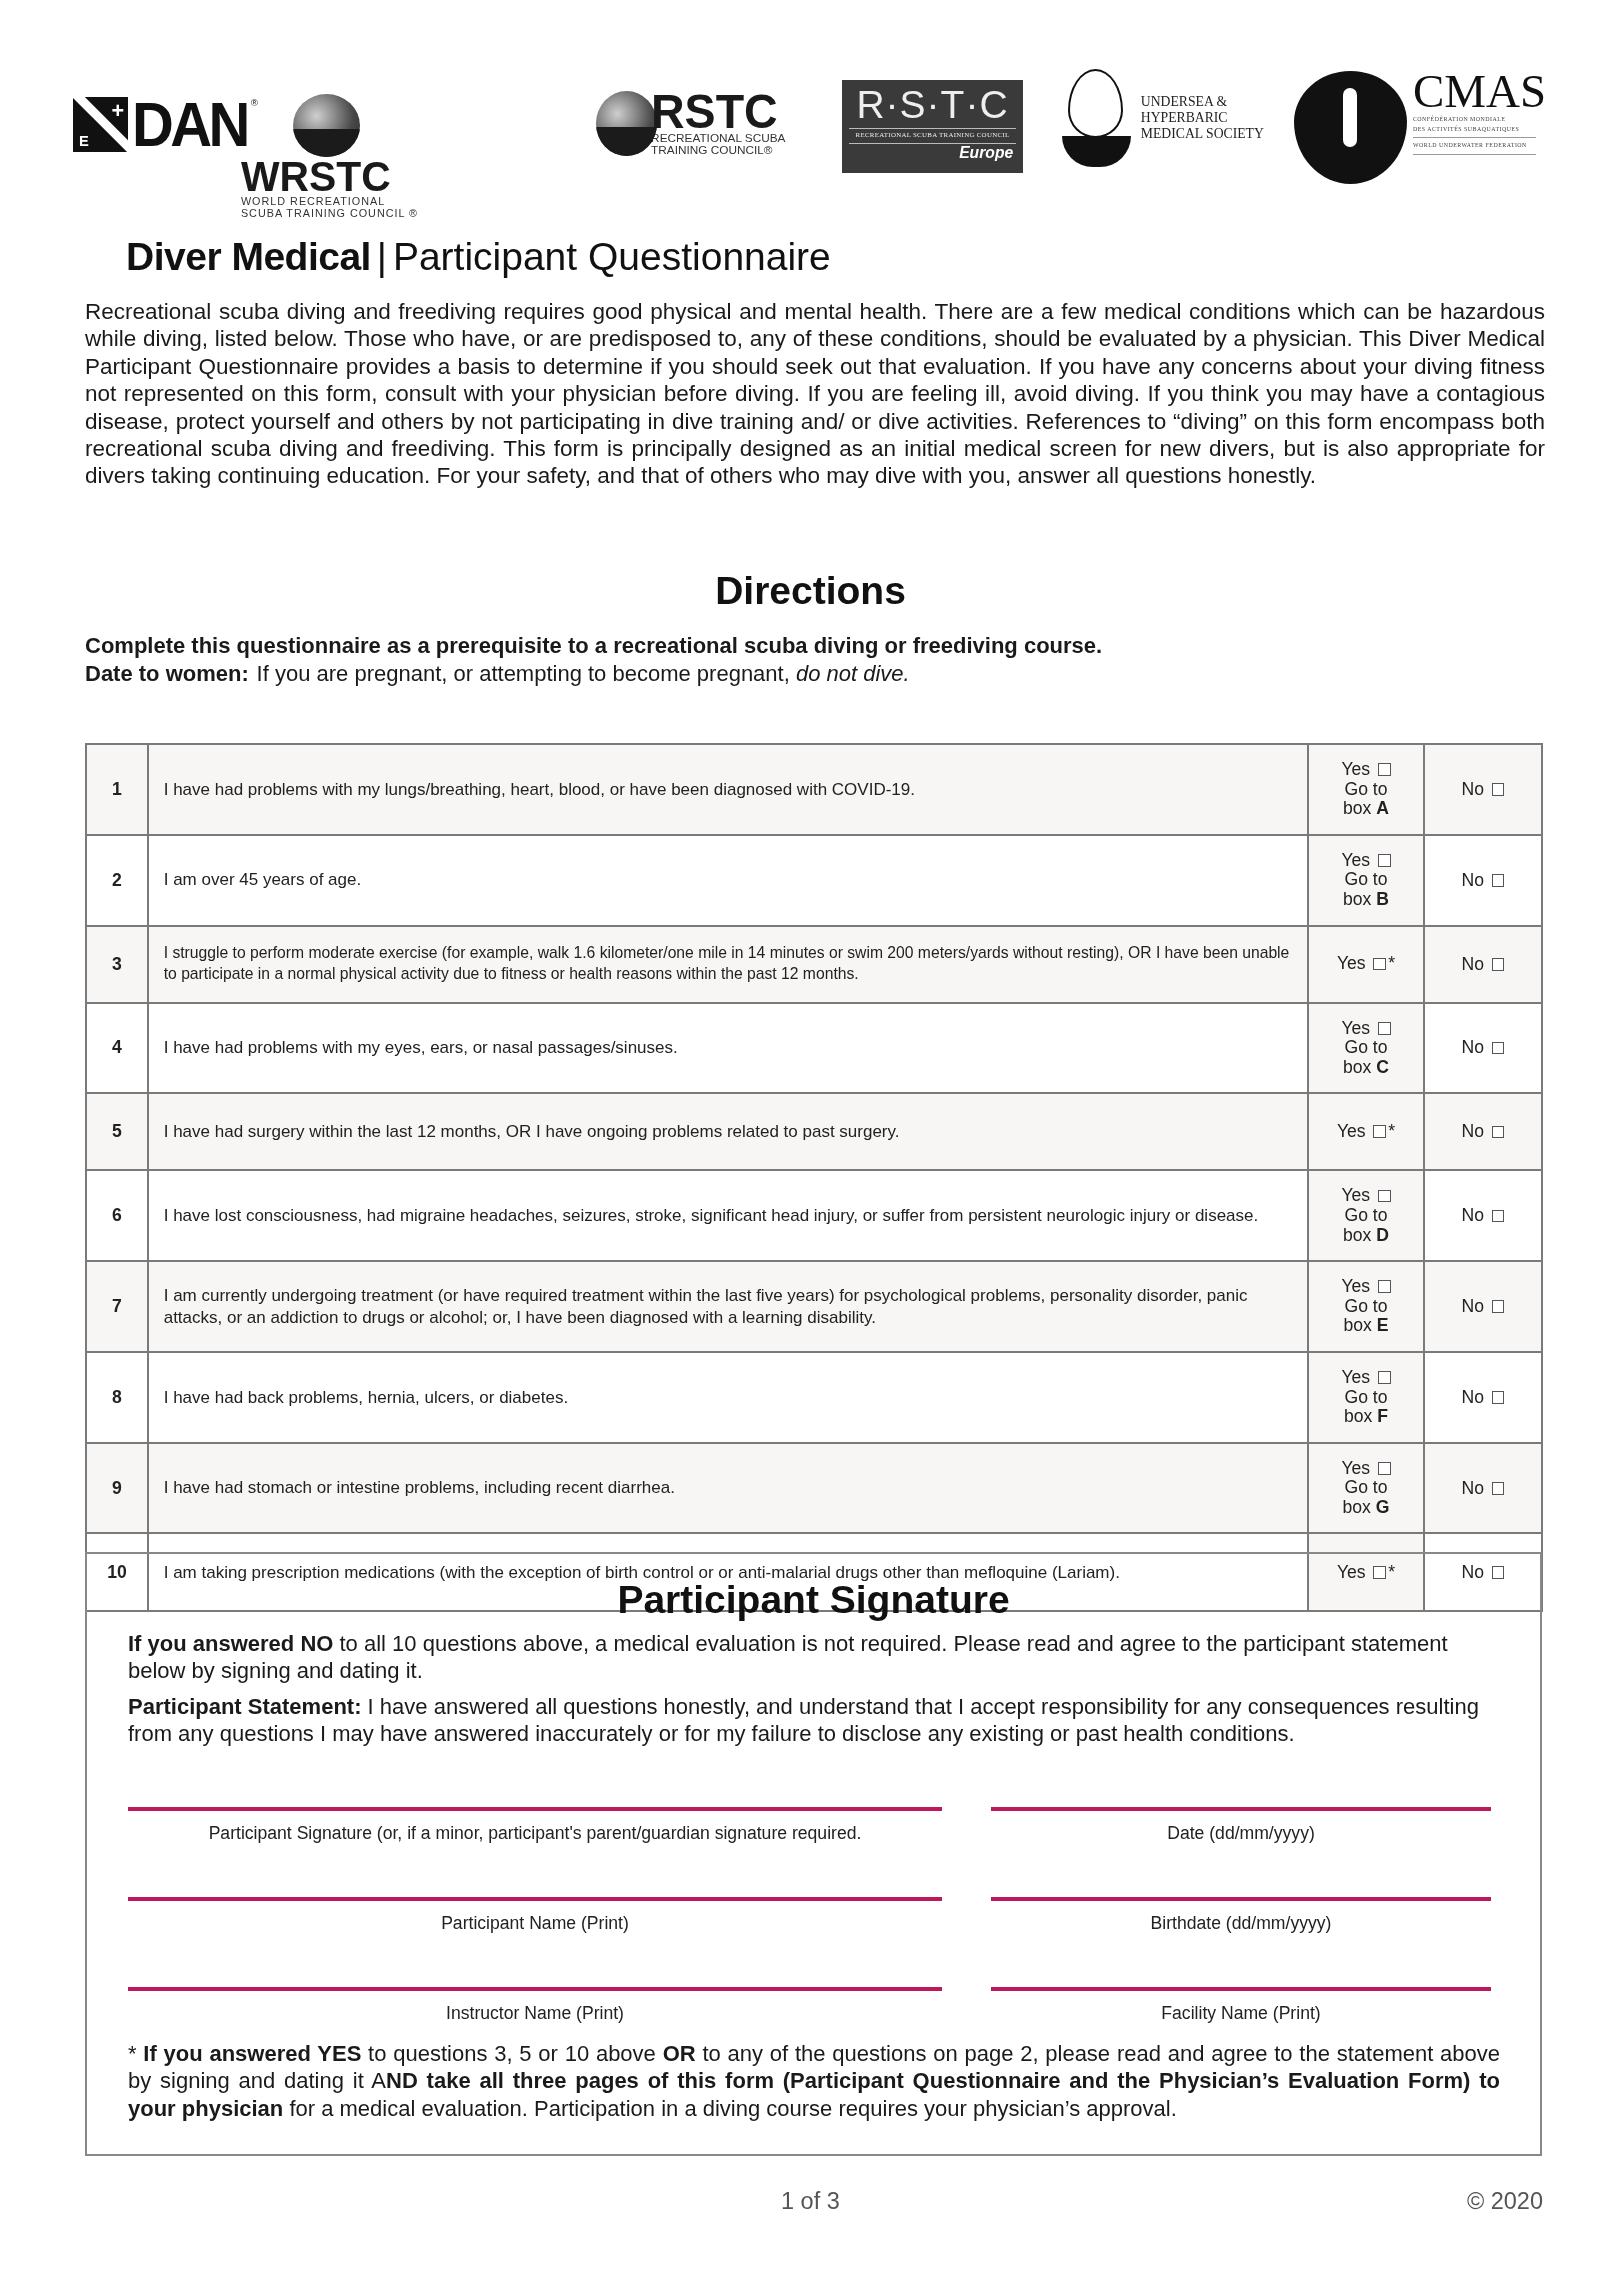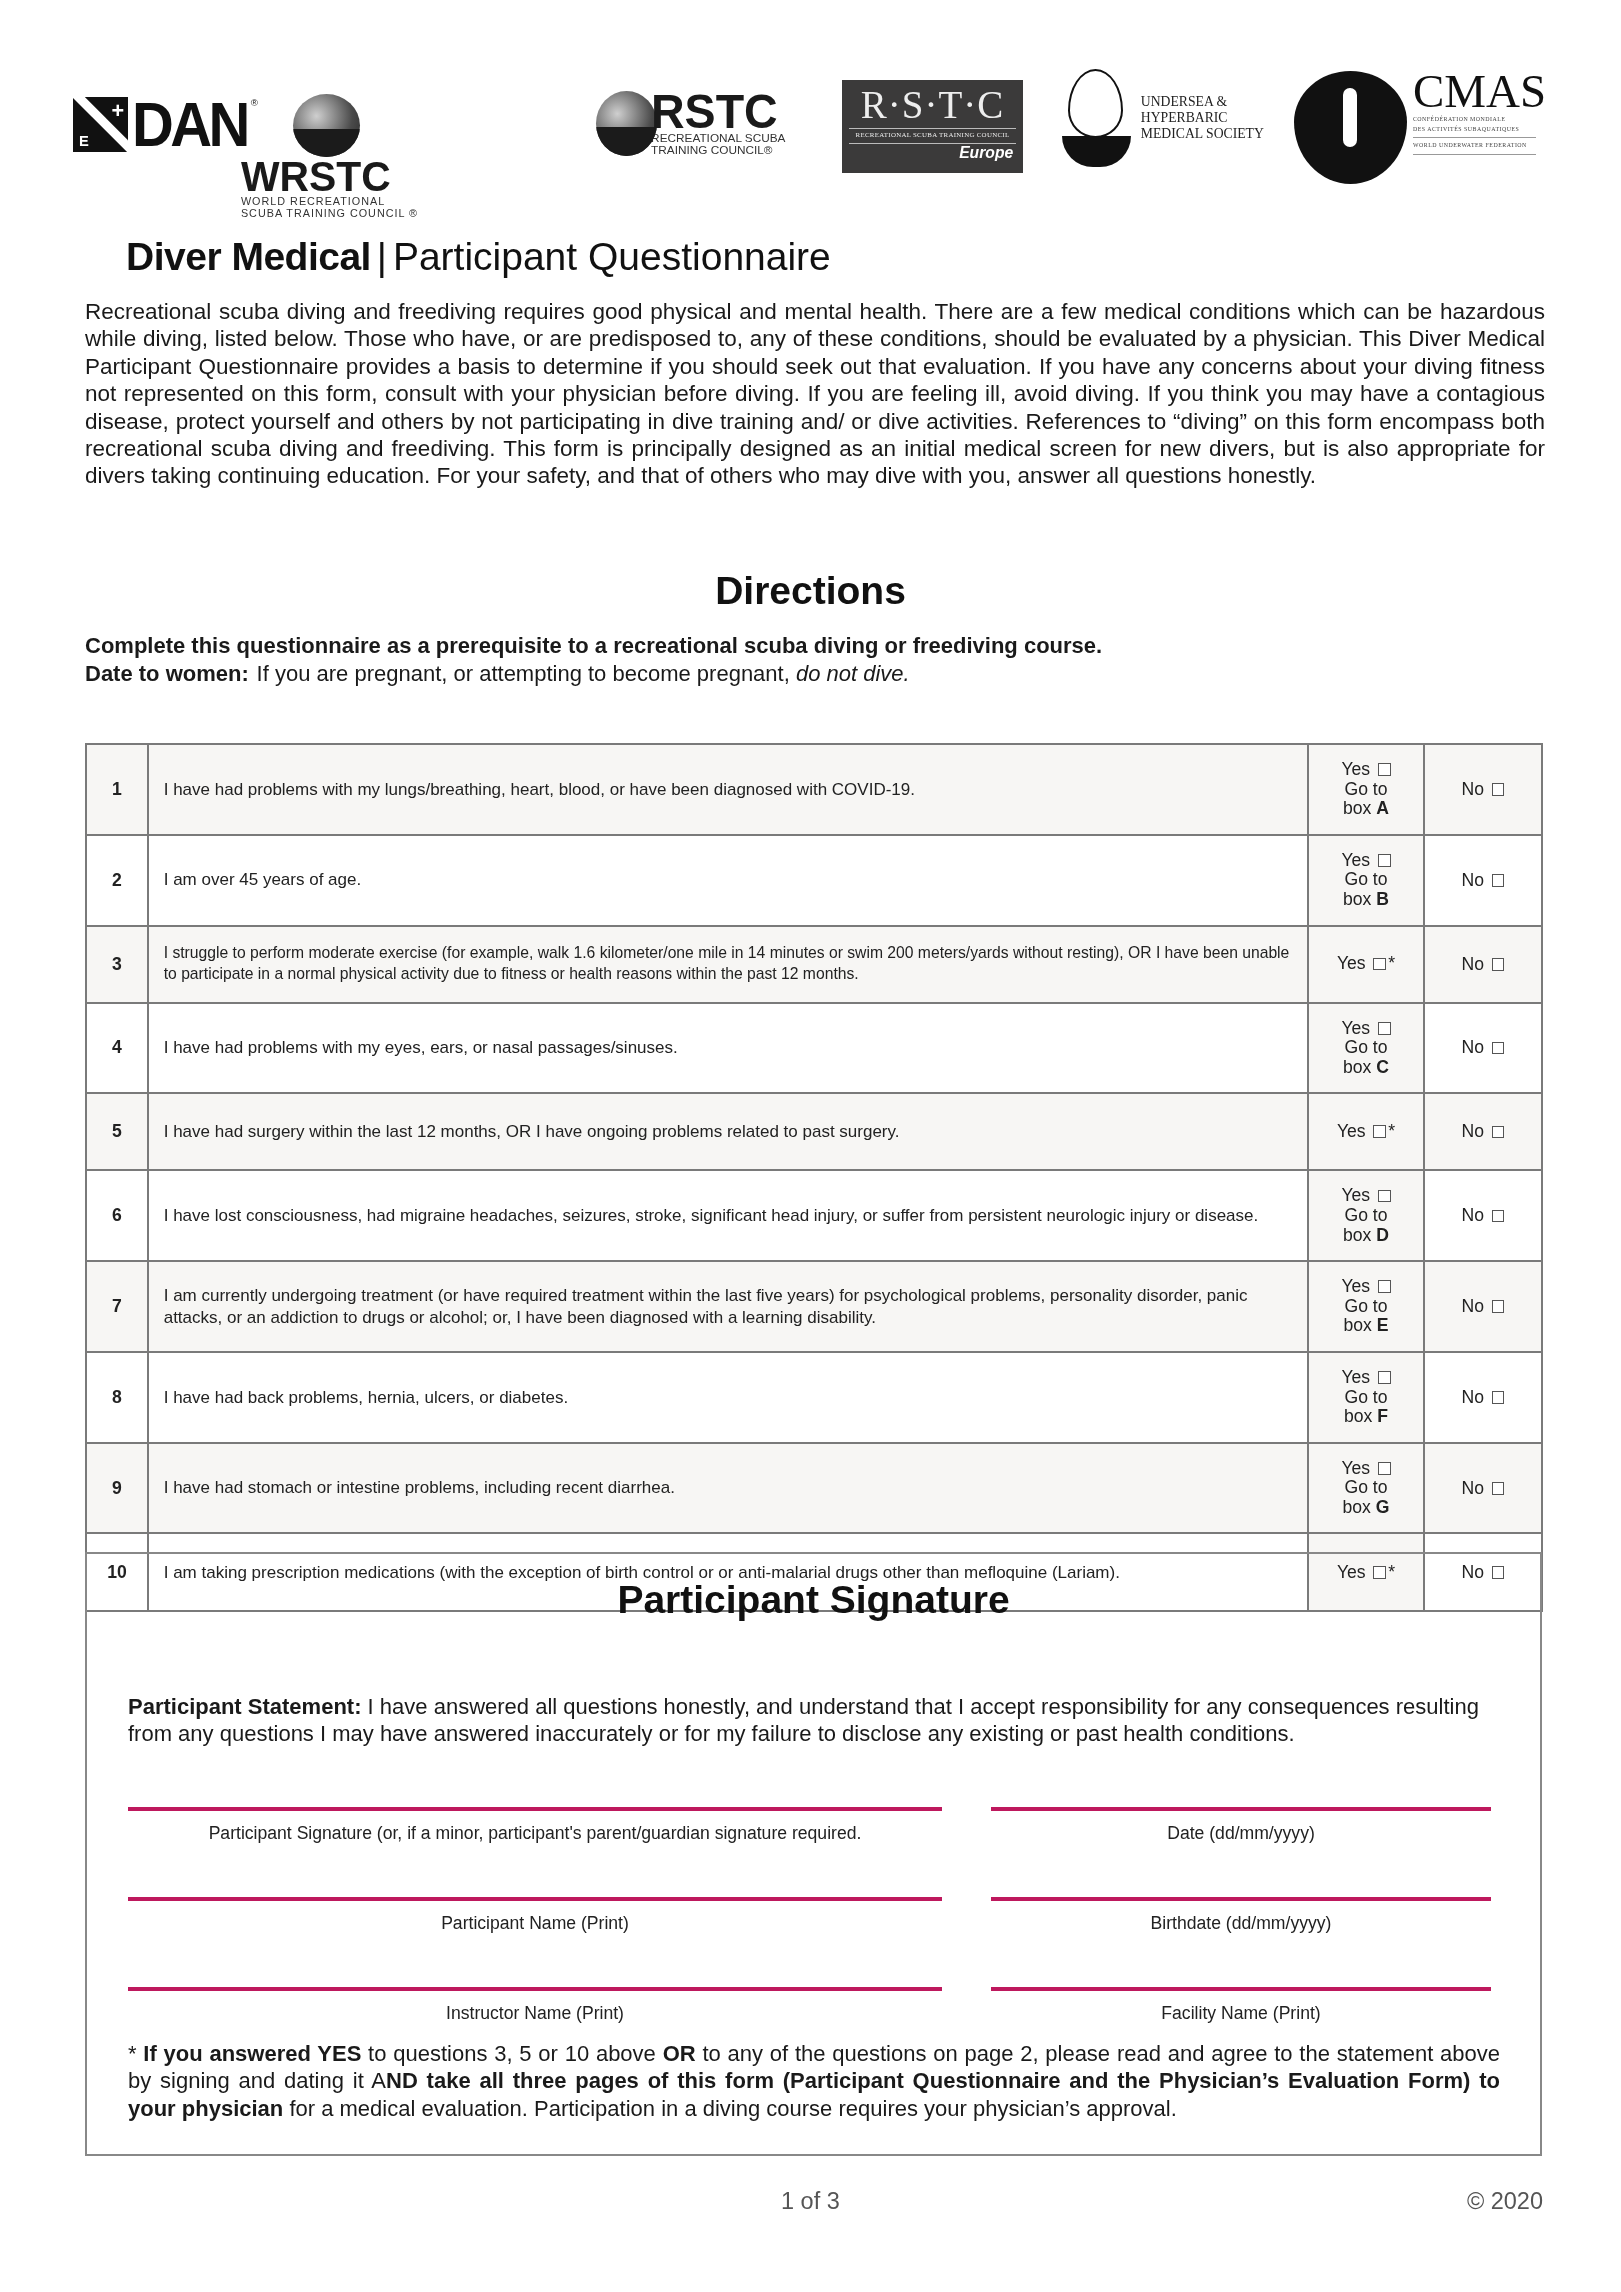--- a/index.html
+++ b/index.html
@@ -24,21 +24,21 @@
   .org-stack { display: flex; flex-direction: column; margin-left: 5.9px; }
   .org-big { font-weight: bold; font-size: 43px; line-height: 39px; color: #1a1a1a; transform: scaleX(0.95); transform-origin: left; }
   .org-small { font-size: 10.8px; line-height: 11.8px; color: #333; letter-spacing: 1px; }
   .logo-rstc { left: 596px; top: 31px; }
   .logo-rstc .round-badge { width: 61px; height: 65px; }
   .logo-rstc .org-stack { margin-left: -5.9px; }
   .logo-rstc .org-big { font-size: 49px; line-height: 43px; }
   .logo-rstc .org-small { font-size: 11.8px; letter-spacing: 0; }
 
   .logo-rstce { left: 842px; top: 20.6px; width: 181px; height: 93px; background: #3b3a3a; color: #eee; flex-direction: column; justify-content: flex-start; padding-top: 3.9px; }
-  .rstce-title { font-family: Liberation Serif, serif; font-size: 39px; line-height: 43px; letter-spacing: 1px; }
+  .rstce-title { font-family: Liberation Sans, sans-serif; font-size: 39px; line-height: 43px; letter-spacing: 1px; }
   .rstce-line { width: 167px; border-top: 1px solid #bbb; margin-top: 2px; }
   .rstce-sub { font-family: "Liberation Serif", serif; font-size: 6.9px; letter-spacing: 0.3px; line-height: 11.8px; }
   .rstce-eu { align-self: flex-end; margin-right: 9.8px; font-weight: bold; font-style: italic; font-size: 15.7px; line-height: 17.6px; color: #fff; }
 
   .logo-uhms { left: 1062px; top: 10px; }
   .uhms-mark { width: 69px; height: 98px; position: relative; }
   .uhms-loop { position: absolute; left: 5.9px; top: 0; width: 55px; height: 69px; border: 2.9px solid #111; border-radius: 50% 50% 50% 50% / 60% 60% 40% 40%; }
   .uhms-water { position: absolute; left: 0; bottom: 0; width: 69px; height: 31px; background: #111; border-radius: 0 0 34px 34px; }
   .uhms-text { font-family: "Liberation Serif", serif; font-size: 13.7px; line-height: 15.7px; color: #222; margin-left: 9.8px; }
 
@@ -260,20 +260,23 @@
         <td class="yes">
           <span class="yes-line"><span>Yes</span><span class="box"></span><span class="ast">*</span></span>
         </td>
         <td class="no"><span>No</span><span class="box"></span></td>
       </tr>
     </tbody>
 </table>
 
 <div class="sig-panel">
   <h2 class="sig-title">Participant Signature</h2>
+  <p class="sig-p sig-p1">
+    <b>If you answered NO</b><span> to all 10 questions above, a medical evaluation is not required. Please read and agree to the participant statement below by signing and dating it.</span>
+  </p>
   <p class="sig-p sig-p2">
     <b>Participant Statement:</b><span> I have answered all questions honestly, and understand that I accept responsibility for any consequences resulting from any questions I may have answered inaccurately or for my failure to disclose any existing or past health conditions.</span>
   </p>
 
   <div class="sig-row sig-row1">
     <div class="field left"><span>Participant Signature (or, if a minor, participant's parent/guardian signature required.</span></div>
     <div class="field right"><span>Date (dd/mm/yyyy)</span></div>
   </div>
   <div class="sig-row sig-row2">
     <div class="field left"><span>Participant Name (Print)</span></div>

